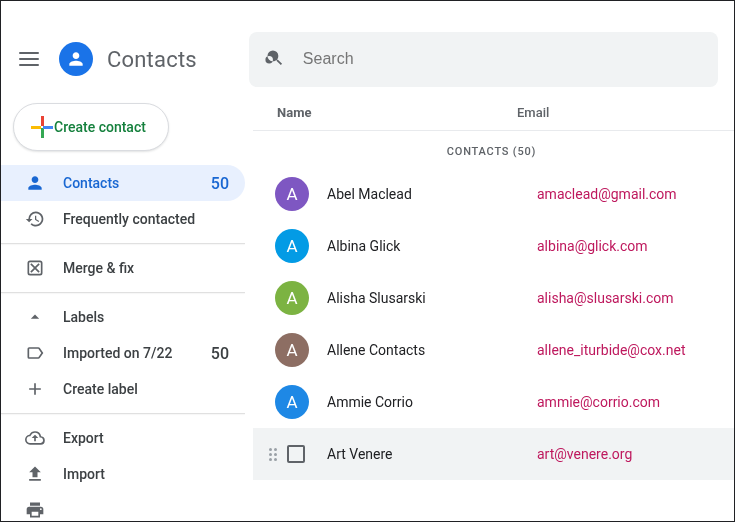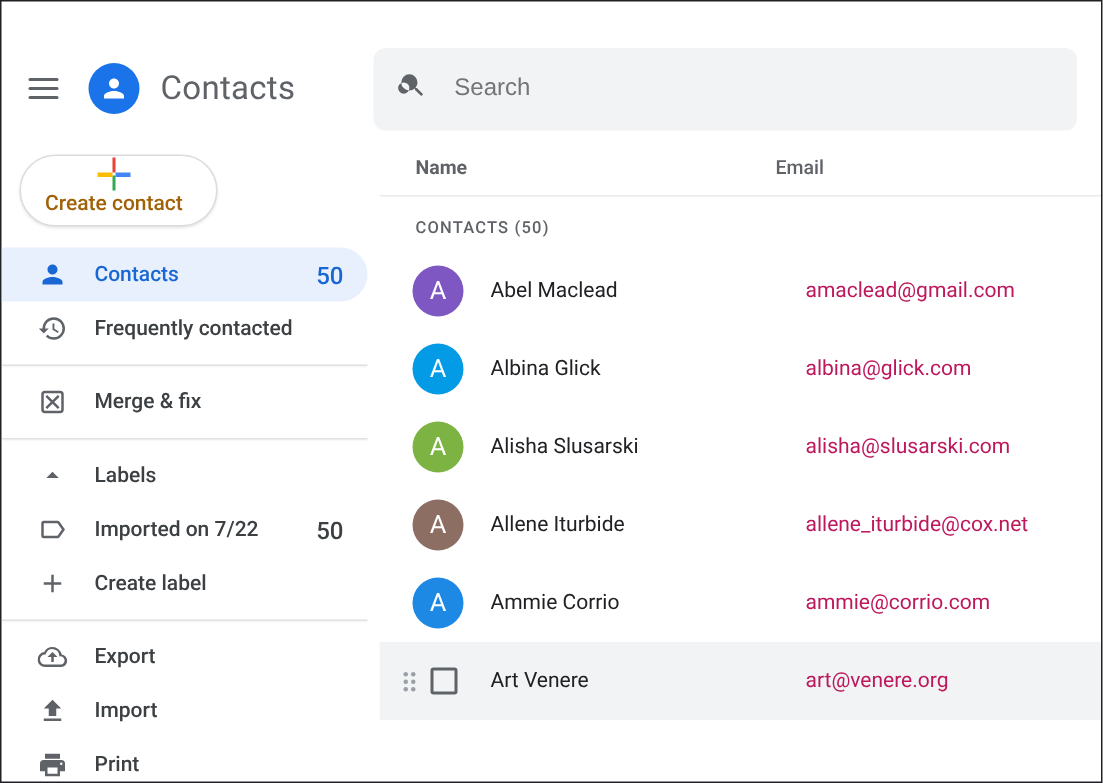--- a/index.html
+++ b/index.html
@@ -58,23 +58,22 @@
     height: 48px;
     padding: 0 22px 0 16px;
     border-radius: 24px;
     border: 1px solid #dadce0;
     background:#fff;
     display:inline-flex; align-items:center; 
     box-shadow: 0 1px 2px rgba(60,64,67,0.15);
     cursor:pointer;
     font-family: inherit;
     font-size: 14px;
-    color:#a16207;
+    color:#15803d;
     font-weight:500;
-    flex-direction:column;
   }
   .plus-icon { width:24px; height:24px; position:relative; }
   .plus-icon::before, .plus-icon::after { content:''; position:absolute; }
   .plus-icon .pv { position:absolute; left:11px; top:1px; width:2.5px; height:10px; background:#ea4335;}
   .plus-icon .pv2 { position:absolute; left:11px; top:13px; width:2.5px; height:10px; background:#34a853;}
   .plus-icon .ph { position:absolute; top:11px; left:1px; height:2.5px; width:10px; background:#fbbc04;}
   .plus-icon .ph2 { position:absolute; top:11px; left:13px; height:2.5px; width:10px; background:#4285f4;}
   .nav-item {
     display:flex; align-items:center;
     height: 36px;
@@ -95,21 +94,21 @@
   .main { flex:1; overflow-y:auto; position:relative;}
   .list-header {
     display:flex; align-items:center;
     padding: 14px 16px 10px 24px;
     color:#5f6368; font-size:13px; font-weight:500;
     border-bottom:1px solid #e8eaed;
   }
   .col-name { width: 240px; font-weight: bold; }
   .group-label {
     padding: 14px 28px 10px 24px;
-    color:#5f6368; font-size:11px; letter-spacing:0.8px; font-weight:500;
+    color:#5f6368; font-size:11px; letter-spacing:0.8px; font-weight:500;text-align:center;
   }
   .contact-row {
     display:flex; align-items:center;
     height: 52px;
     padding: 0 16px 0 22px;
     gap: 18px;
     cursor:pointer;
   }
   .contact-row.hovered { background:#f1f3f4;}
   .avatar {
@@ -236,21 +235,20 @@
             </svg>
           </span>
         <span class="nav-label">Import</span>
       </div>
       <div class="nav-item">
         <span class="nav-icon">
             <svg viewBox="0 0 24 24">
               <path d="M19 8H5a3 3 0 00-3 3v6h4v4h12v-4h4v-6a3 3 0 00-3-3zm-3 11H8v-5h8v5zm3-7a1 1 0 110-2 1 1 0 010 2zM18 3H6v4h12V3z"></path>
             </svg>
           </span>
-        <span class="nav-label">Print</span>
       </div>
     </div>
 
     <div class="main">
       <div class="list-header">
         <div class="col-name">Name</div>
         <div>Email</div>
       </div>
       <div class="group-label">CONTACTS (50)</div>
 
@@ -265,21 +263,21 @@
             <div class="row-name">Albina Glick</div>
             <div class="row-email">albina@glick.com</div>
           </div>
           <div class="contact-row">
             <div class="avatar" style="background: rgb(124, 179, 66);">A</div>
             <div class="row-name">Alisha Slusarski</div>
             <div class="row-email">alisha@slusarski.com</div>
           </div>
           <div class="contact-row">
             <div class="avatar" style="background: rgb(141, 110, 99);">A</div>
-            <div class="row-name">Allene Iturbide</div>
+            <div class="row-name">Allene Contacts</div>
             <div class="row-email">allene_iturbide@cox.net</div>
           </div>
           <div class="contact-row">
             <div class="avatar" style="background: rgb(30, 136, 229);">A</div>
             <div class="row-name">Ammie Corrio</div>
             <div class="row-email">ammie@corrio.com</div>
           </div>
           <div class="contact-row hovered">
             <div class="hover-controls">
               <div class="drag-dots">

